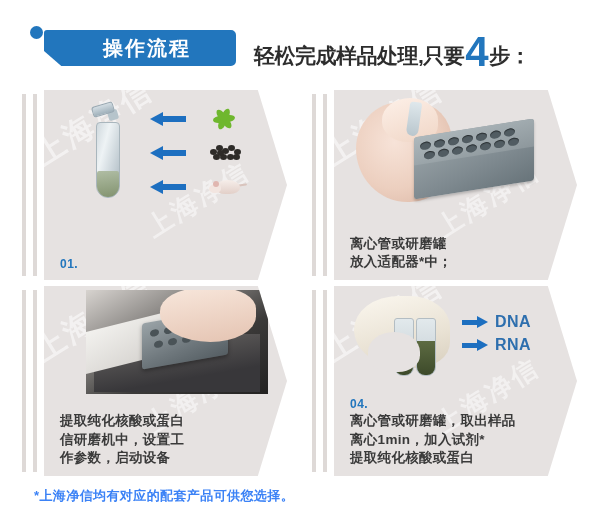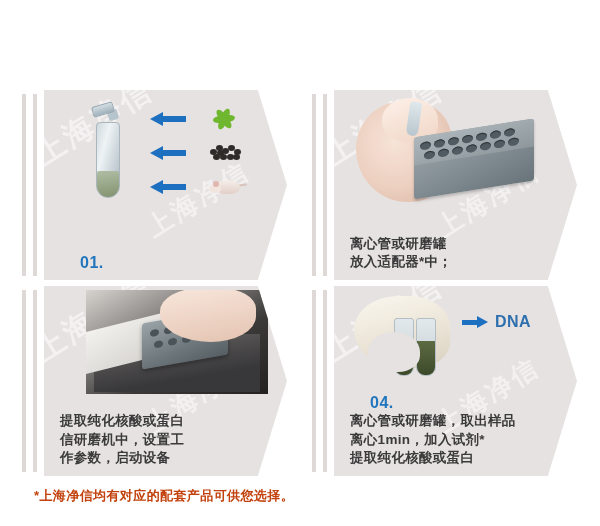--- a/index.html
+++ b/index.html
@@ -68,23 +68,22 @@
     position:absolute;color:#ffffff;opacity:.55;font-size:30px;font-weight:bold;
     letter-spacing:3px;transform:rotate(-32deg);white-space:nowrap;
     pointer-events:none;
   }
   .wm.w1{left:-16px;top:12px;}
   .wm.w2{left:96px;top:92px;font-size:26px;opacity:.5;}
 
   
   .steptext{position:absolute;left:16px;bottom:8px;width:215px;}
   .stepno{
-    color:#2276bd;font-size:16px;font-weight:bold;line-height:1.15;
+    color:#2276bd;font-size:12px;font-weight:bold;line-height:1.15;
     letter-spacing:.5px;
-    margin-left:20px;
   }
   .stepdesc{
     color:#3a3a3a;font-size:13.5px;font-weight:bold;line-height:1.38;
     letter-spacing:.3px;white-space:pre-line;
   }
 
   
   .art{position:absolute;left:0;top:0;width:243px;height:120px;}
   .tube{position:absolute;left:46px;top:14px;width:34px;height:94px;}
   .tube-body{
@@ -248,28 +247,40 @@
   .out-arrow .head{
     position:absolute;right:0;top:0;width:0;height:0;
     border-top:6px solid transparent;border-bottom:6px solid transparent;
     border-left:11px solid #1d6fc0;
   }
   .out-label{color:#2e6fae;font-size:16px;font-weight:bold;letter-spacing:.4px;}
 
   
   .footnote{
     position:absolute;left:34px;top:487px;
-    color:#c2410c;font-size:13px;font-weight:bold;letter-spacing:.4px;
+    color:#3b82f6;font-size:13px;font-weight:bold;letter-spacing:.4px;
   }
 </style>
 </head>
 <body>
 
 <div class="page">
 
+  <div class="header">
+    <div class="banner-wrap">
+      <div class="banner-dot"></div>
+      <div class="banner-shape"></div>
+      <div class="banner-text">操作流程</div>
+    </div>
+    <div class="headline">
+      <span class="hl-a">轻松完成样品处理,只要</span>
+      <span class="big4">4</span>
+      <span class="hl-b">步：</span>
+    </div>
+  </div>
 
   <div class="grid">
 
     <div class="card c1">
       <div class="bar b1"></div>
       <div class="bar b2"></div>
       <div class="panel">
         <div class="wm w1">上海净信</div>
         <div class="wm w2">上海净信</div>
 
@@ -434,20 +445,27 @@
         </div>
 
         <div class="outlist">
           <div class="outrow">
             <div class="out-arrow">
               <div class="shaft"></div>
                 <div class="head"></div>
             </div>
             <div class="out-label">DNA</div>
           </div>
+          <div class="outrow">
+            <div class="out-arrow">
+              <div class="shaft"></div>
+                <div class="head"></div>
+            </div>
+            <div class="out-label">RNA</div>
+          </div>
         </div>
 
         <div class="steptext">
           <div class="stepno">04.</div>
           <div class="stepdesc">离心管或研磨罐，取出样品
 离心1min，加入试剂*
 提取纯化核酸或蛋白</div>
         </div>
       </div>
     </div>

